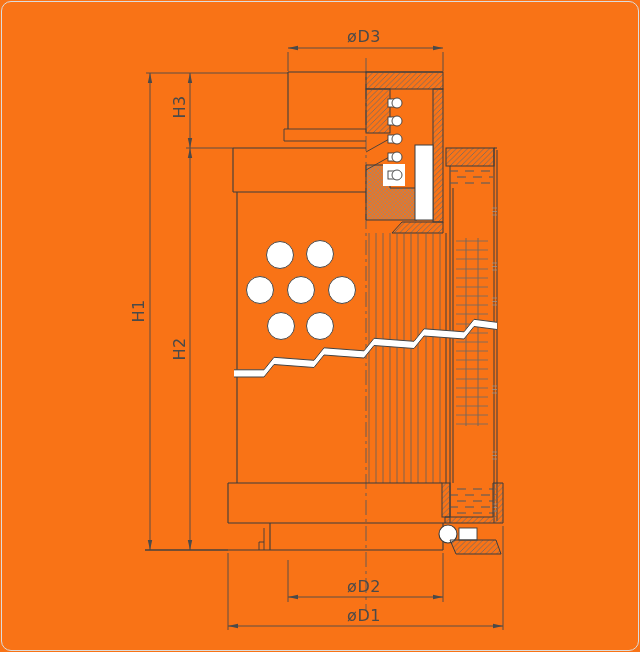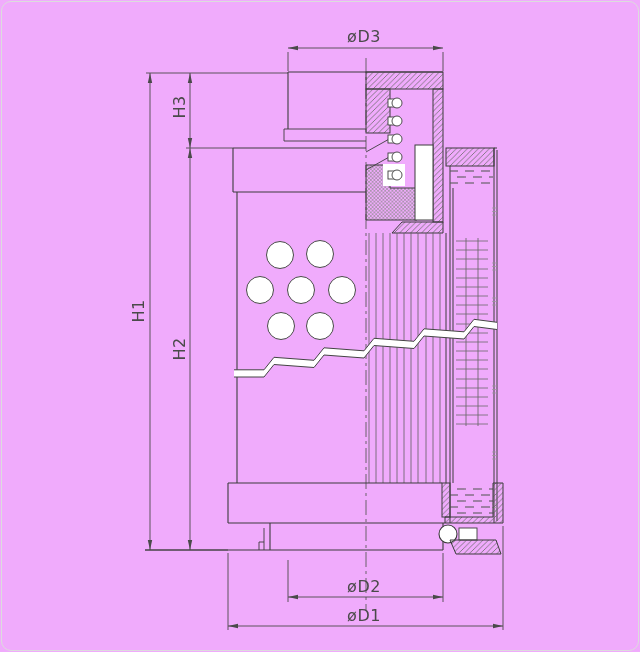--- a/index.html
+++ b/index.html
@@ -1,17 +1,17 @@
 <!DOCTYPE html>
 <html><head>
 <meta charset="utf-8">
 <style>
   html,body{margin:0;padding:0;background:#ffffff;}
   .page{
-    width:640px;height:652px;position:relative;background:#f0abfc;
+    width:640px;height:652px;position:relative;background:#f97316;
     font-family:"DejaVu Sans", "Liberation Sans", sans-serif;
     overflow:hidden;
   }
   .frame{
     position:absolute;left:1px;top:1px;width:636px;height:648px;
     border:1px solid #dcdcdc;border-radius:10px;pointer-events:none;
   }
   svg{display:block;}
   text{
     font-family:"DejaVu Sans","Liberation Sans",sans-serif;

